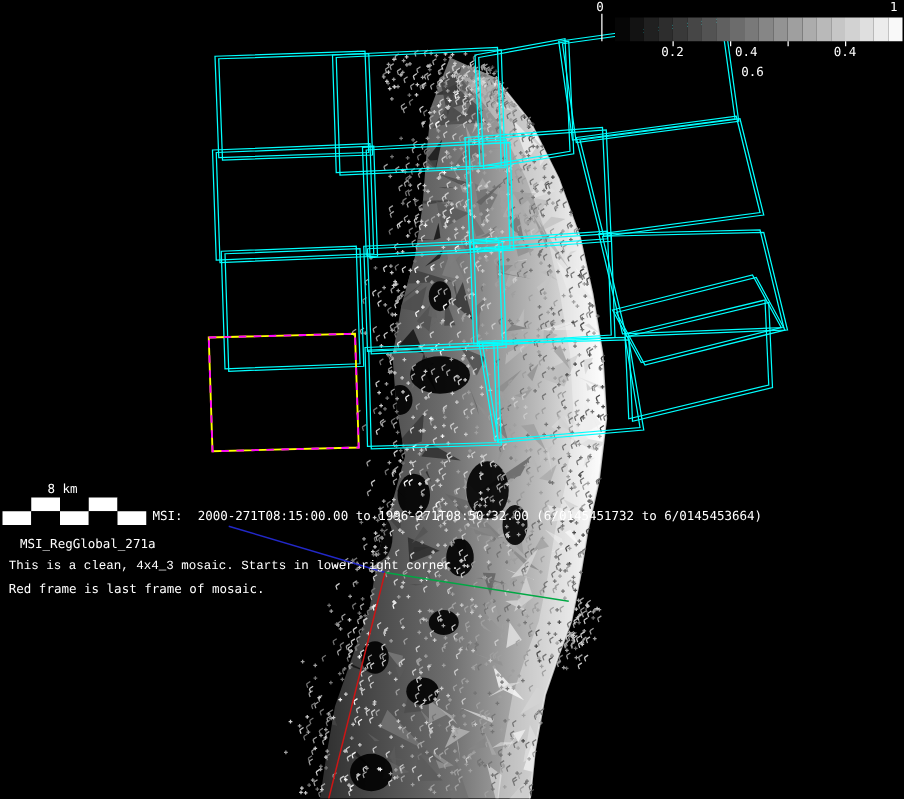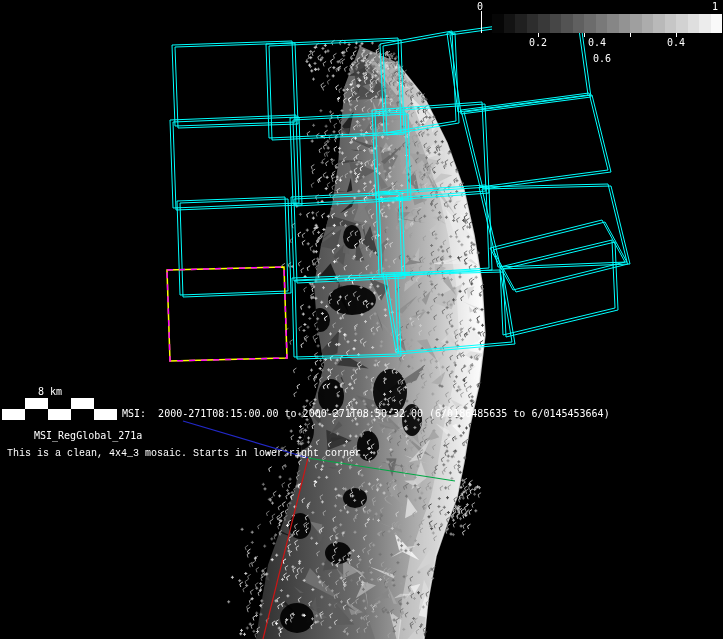--- a/index.html
+++ b/index.html
@@ -354,16 +354,17 @@
       <div class="sb-cell" style="background: rgb(0, 0, 0);"></div>
       <div class="sb-cell" style="background: rgb(255, 255, 255);"></div>
       <div class="sb-cell" style="background: rgb(0, 0, 0);"></div>
       <div class="sb-cell" style="background: rgb(255, 255, 255);"></div>
       <div class="sb-cell" style="background: rgb(0, 0, 0);"></div>
       <div class="sb-cell" style="background: rgb(255, 255, 255);"></div>
       <div class="sb-cell" style="background: rgb(0, 0, 0);"></div>
       <div class="sb-cell" style="background: rgb(255, 255, 255);"></div>
     </div>
 
-  <div class="txt" id="status-line" style="left: 122px; top: 407px;">MSI:  2000-271T08:15:00.00 to 2000-271T08:50:32.00 (6/0186485635 to 6/0145453664)</div>
-  <div class="txt caption" id="cap0" style="left: 22px; top: 429px; padding-left: 12px;">MSI_RegGlobal_271a</div>
+  <div class="txt" id="status-line" style="left: 122px; top: 407px;">MSI:  2000-271T08:15:00.00 to 1996-271T08:50:32.00 (6/0145451732 to 6/0145453664)</div>
+  <div class="txt caption" id="cap0" style="left: 4px; top: 429px; padding-left: 12px;">MSI_RegGlobal_271a</div>
   <div class="txt caption" id="cap1" style="left: 7px; top: 447px; font-family: Liberation Mono, monospace;">This is a clean, 4x4_3 mosaic. Starts in lower right corner.</div>
+  <div class="txt caption" id="cap2" style="left: 7px; top: 465px;">Red frame is last frame of mosaic.</div>
 </div>
 
 </body></html>

